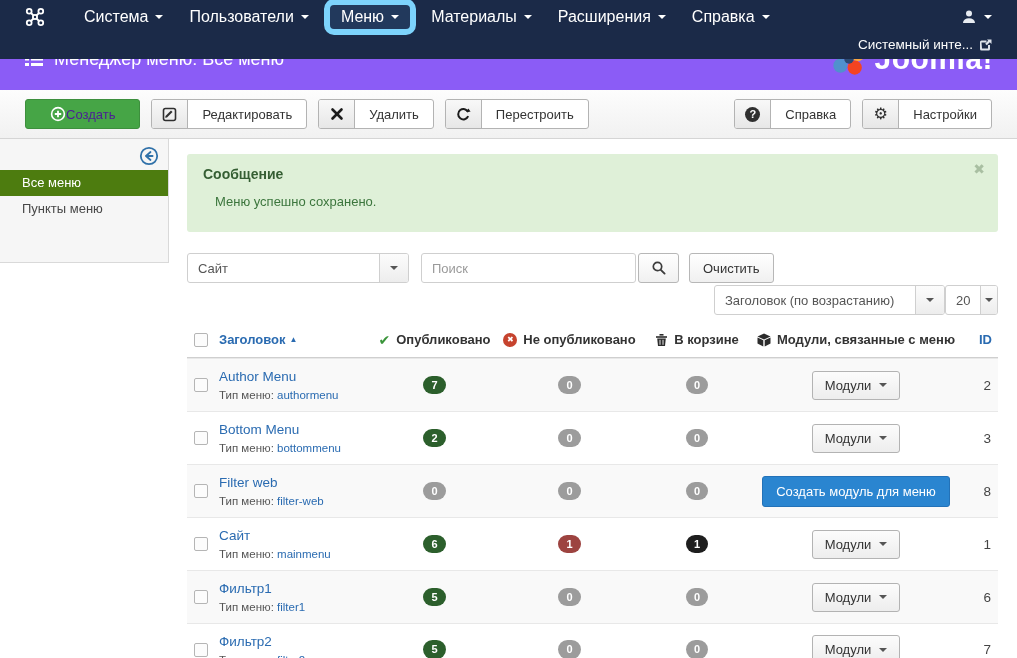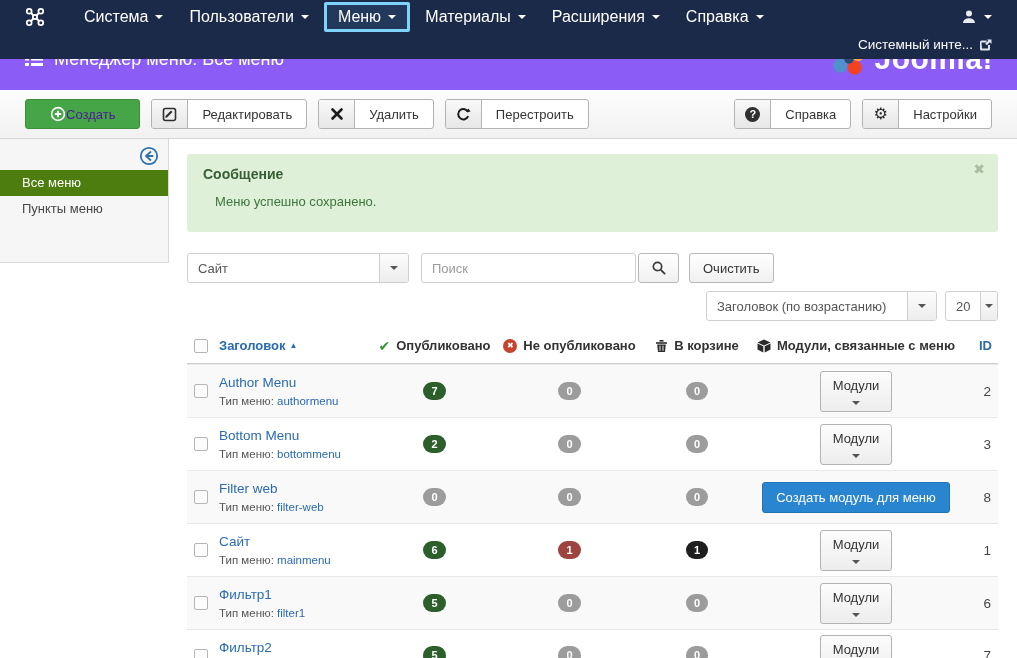--- a/index.html
+++ b/index.html
@@ -11,21 +11,21 @@
     font-size:13px; color:#333;
   }
   a { text-decoration:none; }
 
   
   .navbar { height:59px; background:#1b2a48; position:relative; }
   .navbar-top { display:flex; align-items:center; height:34px; padding:0 25px; }
   .joomla-glyph { margin-right:26px; display:flex; align-items:center; }
   .menu { display:flex; align-items:center; }
   .menu-item { color:#fff; font-size:16px; padding:5px 13px; display:flex; align-items:center; gap:7px; cursor:pointer; }
-  .menu-item.active { border:3px solid #7dd3fc; border-radius:2px; padding:3px 11px; background:#22395c; margin:8px 2px; }
+  .menu-item.active { border:6px solid #7dd3fc; border-radius:10px; padding:3px 11px; background:#22395c; margin:8px 2px; }
   .caret { width:0; height:0; border-left:4px solid transparent; border-right:4px solid transparent; border-top:4px solid #fff; display:inline-block; }
   .caret.dark { border-top-color:#555; }
   .user-menu { margin-left:auto; display:flex; align-items:center; gap:7px; cursor:pointer; }
   .navbar-bottom { position:absolute; top:37px; right:25px; }
   .site-link { color:#fdfdfd; font-size:13.5px; display:flex; align-items:center; gap:7px; cursor:pointer; }
 
   
   .titleband { height:31px; background:#8b5cf6; overflow:hidden; position:relative; }
   .titleband-inner { position:absolute; left:0; right:0; top:-22px; height:44px;
     display:flex; align-items:center; justify-content:space-between; padding:0 24px; }
@@ -58,21 +58,21 @@
 
   
   .alert { background:#dff0d8; border-radius:3px; padding:9px 16px 11px; position:relative; color:#3c763d; }
   .alert h4 { margin:3px 0 7px; font-size:14px; color:#355e33; }
   .alert p { margin:12px; font-size:13px; }
   .alert .close { position:absolute; top:7px; right:13px; border:none; background:none; color:#a9bfa2; font-size:14px; cursor:pointer; padding:0; }
 
   
   .filter-bar { margin-top:21px; }
   .filter-row1 { display:flex; align-items:center; }
-  .filter-row2 { display:flex; justify-content:flex-end; align-items:flex-start; gap:8px; margin-top:8px; }
+  .filter-row2 { display:flex; justify-content:flex-end; align-items:flex-start; gap:0; margin-top:2px; }
   .fselect { display:flex; height:30px; border:1px solid #cfcfcf; border-radius:3px; background:#fff; color:#555;
     align-items:stretch; cursor:pointer; overflow:hidden; }
   .fselect .sel-label { padding:0 10px; display:flex; align-items:center; flex:1; white-space:nowrap; }
   .fselect .sel-caret { width:29px; border-left:1px solid #cfcfcf; background:linear-gradient(#fcfcfc,#ededed);
     display:flex; align-items:center; justify-content:center; }
   .sel-menutype { width:222px; }
   .sel-sort { width:231px; }
   .sel-limit { width:53px; }
   .search-input { width:215px; height:30px; border:1px solid #cfcfcf; border-radius:3px; padding:0 10px; font-size:13px;
     color:#333; margin-left:12px; outline:none; font-family:inherit; }
@@ -104,21 +104,21 @@
   .type-line { margin-top:5px; font-size:11.5px; color:#555; }
   .type-line a { color:#2a6bb1; cursor:pointer; }
   .cell-center { display:flex; justify-content:center; }
   .badge { min-width:9px; padding:3px 8px; border-radius:10px; font-size:11px; font-weight:bold; color:#fff;
     text-align:center; line-height:1.1; display:inline-block; }
   .v-success { background:#2c5f2c; }
   .v-muted { background:#9c9c9c; }
   .v-danger { background:#9d4340; }
   .v-dark { background:#1e1e1e; }
   .btn-modules { border:1px solid #b3b3b3; border-radius:3px; background:linear-gradient(#fcfcfc,#ededed);
-    padding:6px 12px; font-size:13px; color:#333; display:inline-flex; align-items:center; gap:8px; cursor:pointer; font-family:inherit;flex-direction:column; }
+    padding:6px 12px; font-size:13px; color:#333; display:inline-flex; align-items:center; gap:8px; cursor:pointer; font-family:inherit; }
   .btn-create { background:#2a85d0; border:1px solid #2372b8; border-radius:3px; color:#fff; padding:7px 13px;
     font-size:13px; cursor:pointer; font-family:inherit; }
   .cell-id { text-align:right; padding-right:7px; color:#444; font-size:13.5px; }
 </style>
 </head>
 <body>
 
 <header class="navbar">
   <div class="navbar-top">
     <span class="joomla-glyph">

